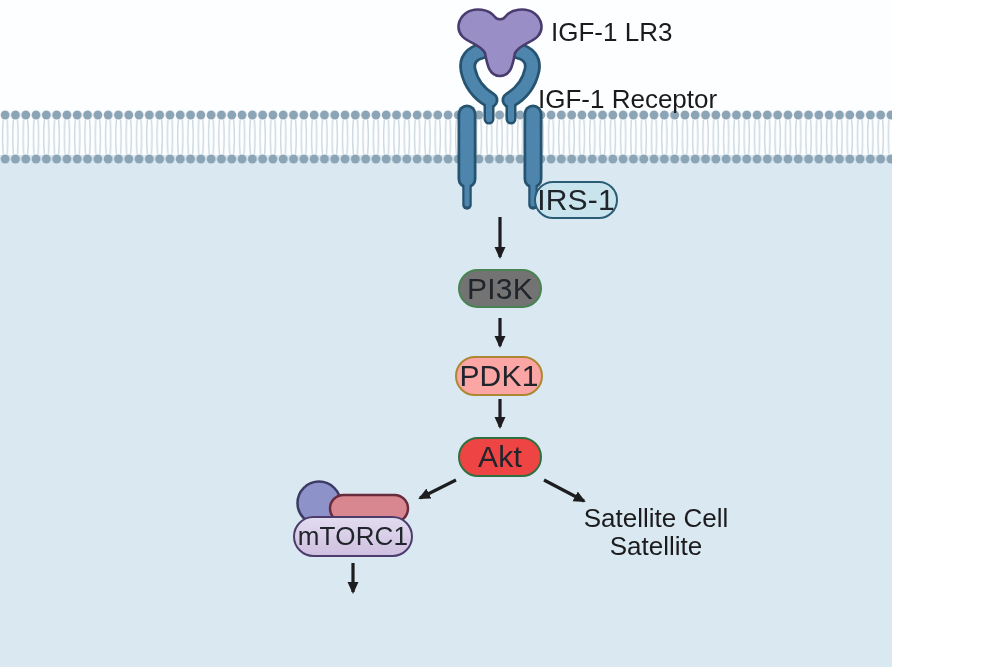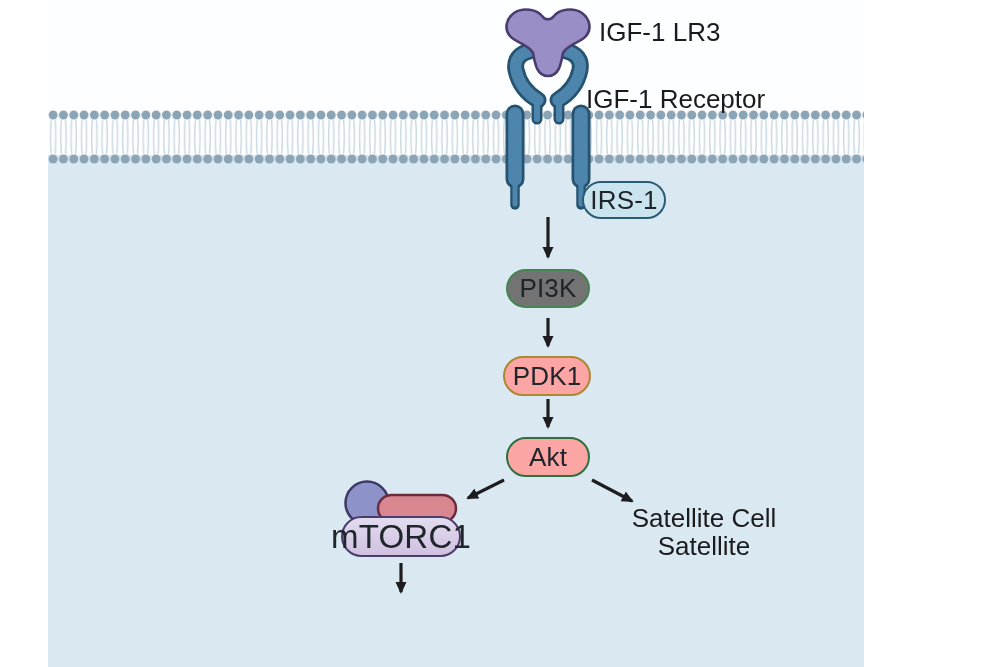--- a/index.html
+++ b/index.html
@@ -1,36 +1,35 @@
 <!DOCTYPE html>
 <html><head>
 <meta charset="utf-8">
 <style>
   html,body { margin:0; padding:0; background:#ffffff; }
   .canvas {
-    position:relative; width:816px; height:667px; overflow:hidden;
+    position:relative; width:892px; height:667px; overflow:hidden;
     background:#fdfeff;
     font-family:"Liberation Sans", sans-serif;
     color:#1d2126;
-    margin-left:48px;
   }
   .layer { position:absolute; left:0; top:0; }
   .pill {
     position:absolute; box-sizing:border-box;
     display:flex; align-items:center; justify-content:center;
-    border-radius:999px; font-size:26px; color:#20242b;
+    border-radius:999px; font-size:30px; color:#20242b;
     letter-spacing:0.2px; z-index:5;
   }
   .pill-irs1  { left:534px; top:181px; width:84px;  height:38px; background:#c9e4ed; border:2.5px solid #2b5c75; }
   .pill-pi3k  { left:458px; top:269px; width:84px;  height:39px; background:#737373; border:2.5px solid #478451; }
   .pill-pdk1  { left:455px; top:356px; width:88px;  height:40px; background:#fca5a5; border:2.5px solid #ab8831; }
-  .pill-akt   { left:458px; top:437px; width:84px;  height:40px; background:#fca5a5; border:2.5px solid #2e7040; }
+  .pill-akt   { left:458px; top:437px; width:84px;  height:40px; background:#ef4444; border:2.5px solid #2e7040; }
   .pill-mtorc1{ left:293px; top:516px; width:120px; height:41px;
                 background:linear-gradient(180deg,#e2dcef 0%,#cfc0e0 100%);
-                border:2.5px solid #4b3c6b; font-size:33px; }
+                border:2.5px solid #4b3c6b; font-size:26px; }
   .label { position:absolute; font-size:26px; line-height:28px; color:#1b1b1d; z-index:5; }
   .label-ligand   { left:551px; top:18px; }
   .label-receptor { left:538px; top:85px; }
   .label-satellite { left:536px; top:504px; width:240px; text-align:center; }
   .label-protein   { left:234px; top:601px; width:240px; text-align:center; }
 </style>
 </head>
 <body>
 
 <div class="canvas">

